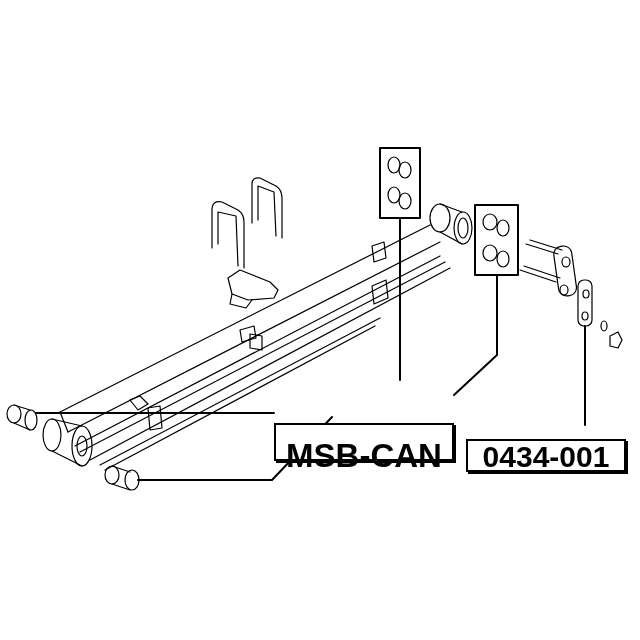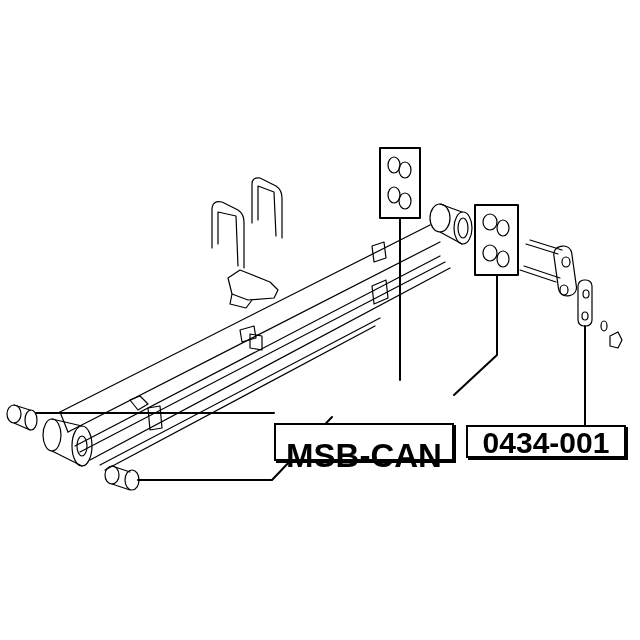--- a/index.html
+++ b/index.html
@@ -1,21 +1,21 @@
 <!DOCTYPE html>
 <html><head>
 <meta charset="utf-8">
 <style>
   html,body{margin:0;padding:0;background:#ffffff;}
   body{width:640px;height:640px;position:relative;overflow:hidden;font-family:"Liberation Sans",sans-serif;}
   #diagram{position:absolute;left:0;top:0;width:640px;height:640px;}
   .label-box{position:absolute;background:#fff;border:2px solid #000;box-shadow:2px 2px 0 #000;
     font-family:"Liberation Sans",sans-serif;font-weight:bold;color:#000;text-align:center;line-height:1;box-sizing:border-box;}
   #label-msb{left:274px;top:379px;width:180px;height:38px;font-size:33px;padding-top:14px;margin-top:44px;}
-  #label-0434{left:466px;top:425px;width:160px;height:33px;font-size:30px;padding-top:1px;}
+  #label-0434{left:466px;top:439px;width:160px;height:33px;font-size:30px;padding-top:1px;}
 </style>
 </head>
 <body>
 
 <svg id="diagram" viewBox="0 0 640 640" xmlns="http://www.w3.org/2000/svg">
   <g fill="none" stroke="#000" stroke-width="1.2" stroke-linejoin="round" stroke-linecap="round">
 
     <g>
       <path d="M60 412 L430 225"></path>
       <path d="M68 432 L440 242"></path>

